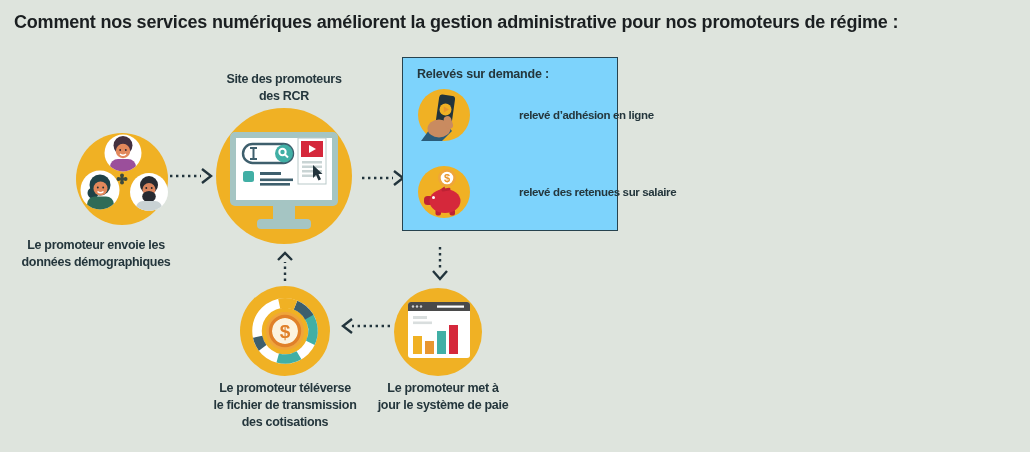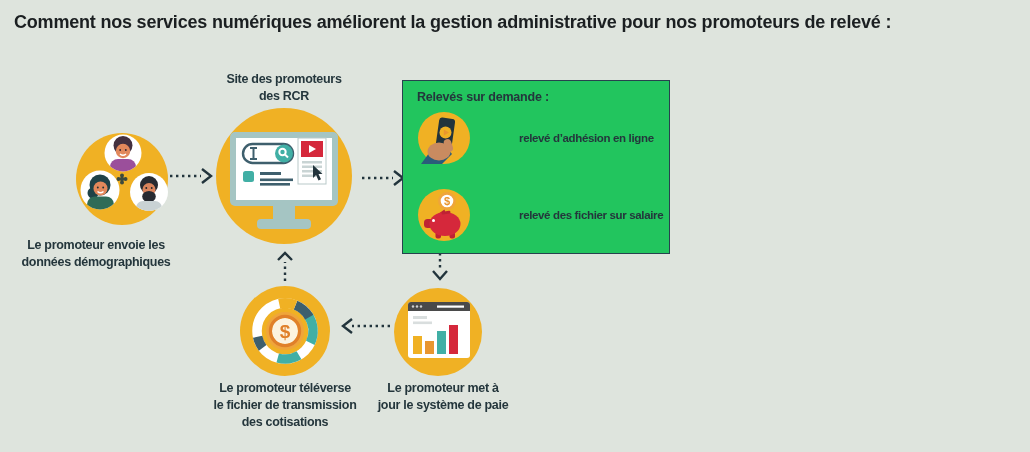--- a/index.html
+++ b/index.html
@@ -17,22 +17,22 @@
     position:absolute; left:14px; top:12px; width:1005px;
     font-size:18px; font-weight:bold; letter-spacing:-0.2px; color:var(--title);
   }
   .ycircle{position:absolute; border-radius:50%; background:var(--yellow);}
   .ycircle svg{display:block; width:100%; height:100%;}
   .nlabel{
     position:absolute; font-size:12.5px; font-weight:bold; letter-spacing:-0.3px;
     line-height:17px; color:var(--dark); text-align:center; white-space:pre-line;
   }
   .stmt-box{
-    position:absolute; left:402px; top:80px; width:268px; height:174px;
-    background:#22c55e; border:1.5px solid var(--boxborder); box-sizing:border-box;
+    position:absolute; left:402px; top:57px; width:216px; height:174px;
+    background:#7dd3fc; border:1.5px solid var(--boxborder); box-sizing:border-box;
   }
   .stmt-title{
     position:absolute; left:14px; top:9px; font-size:12.5px; font-weight:bold;
     letter-spacing:-0.2px; color:var(--dark);
   }
   .stmt-circle{position:absolute; width:52px; height:52px; border-radius:50%; background:var(--yellow);}
   .stmt-circle svg{display:block; width:100%; height:100%;}
   .stmt-label{
     position:absolute; left:72px; font-size:11.5px; font-weight:bold;
     letter-spacing:-0.35px; color:var(--dark); white-space:nowrap;margin-left:44px;
@@ -46,21 +46,21 @@
   .f-slate{fill:var(--slate)} .f-navy{fill:var(--navy)} .f-white{fill:#fff}
   .f-orange{fill:var(--orange)} .f-amber{fill:var(--amber)} .f-frame{fill:var(--frame)}
   .f-skin{fill:var(--skin)}
   .s-slate{stroke:var(--slate)} .s-white{stroke:#fff} .s-amber{stroke:var(--amber)}
 </style>
 </head>
 <body>
 
 <div class="canvas">
 
-  <div class="title">Comment nos services numériques améliorent la gestion administrative pour nos promoteurs de relevé :</div>
+  <div class="title">Comment nos services numériques améliorent la gestion administrative pour nos promoteurs de régime :</div>
 
   <svg class="arrows" width="1030" height="452" viewBox="0 0 1030 452">
     <g>
       <path class="arrow-line" d="M170 176 H201"></path>
       <path class="arrow-head" d="M202 169 L211 176 L202 183"></path>
     </g>
     <g>
       <path class="arrow-line" d="M362 178 H393"></path>
       <path class="arrow-head" d="M394 171 L403 178 L394 185"></path>
     </g>
@@ -194,21 +194,21 @@
         <text x="29" y="16" text-anchor="middle" font-size="11" font-weight="bold" fill="#E8962F" font-family="Liberation Sans, sans-serif">$</text>
         <rect x="17.5" y="42.5" width="5.5" height="7" rx="2" fill="#BE2234"></rect>
         <rect x="31.5" y="42.5" width="5.5" height="7" rx="2" fill="#BE2234"></rect>
         <path d="M20 25 L26.5 20.5 L28.5 27.5 Z" fill="#BE2234"></path>
         <rect x="6" y="30" width="9" height="9" rx="3.5" fill="#BE2234"></rect>
         <ellipse cx="27" cy="35" rx="15.5" ry="12" class="f-red"></ellipse>
         <rect x="23.5" y="22.2" width="9" height="2.8" rx="1.4" fill="#BE2234" transform="rotate(-8 28 23.5)"></rect>
         <circle cx="15.5" cy="31.5" r="1.5" class="f-white"></circle>
       </svg>
     </div>
-    <div class="stmt-label" style="top:128px;">relevé des fichier sur salaire</div>
+    <div class="stmt-label" style="top:128px;">relevé des retenues sur salaire</div>
   </div>
 
   <div class="ycircle" style="left:240px; top:286px; width:90px; height:90px;">
     <svg viewBox="0 0 90 90">
       <circle cx="45" cy="45" r="28" fill="none" stroke="#fff" stroke-width="9.5"></circle>
       <circle cx="45" cy="45" r="28" fill="none" stroke="var(--teal)" stroke-width="9.5" stroke-dasharray="29.3 146.6" transform="rotate(-35 45 45)"></circle>
       <circle cx="45" cy="45" r="28" fill="none" stroke="var(--teal)" stroke-width="9.5" stroke-dasharray="22 154" transform="rotate(60 45 45)"></circle>
       <circle cx="45" cy="45" r="28" fill="none" stroke="var(--slate)" stroke-width="9.5" stroke-dasharray="18.6 157.3" transform="rotate(-68 45 45)"></circle>
       <circle cx="45" cy="45" r="28" fill="none" stroke="var(--slate)" stroke-width="9.5" stroke-dasharray="12.2 163.7" transform="rotate(143 45 45)"></circle>
       <circle cx="45" cy="45" r="28" fill="none" stroke="var(--yellow)" stroke-width="10" stroke-dasharray="16.6 159.3" transform="rotate(-102 45 45)"></circle>

